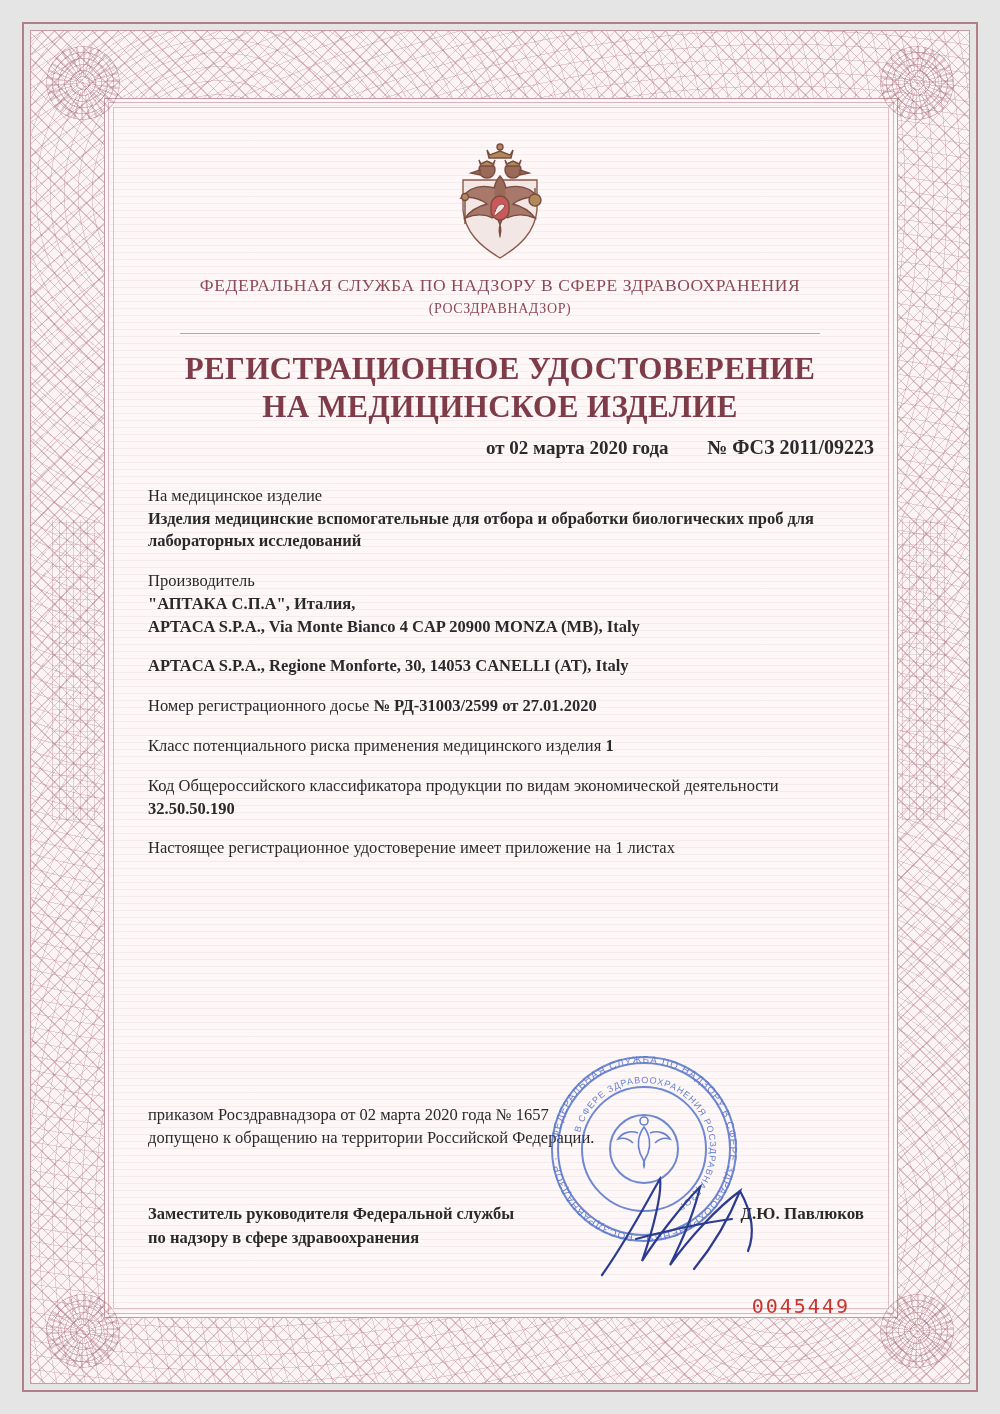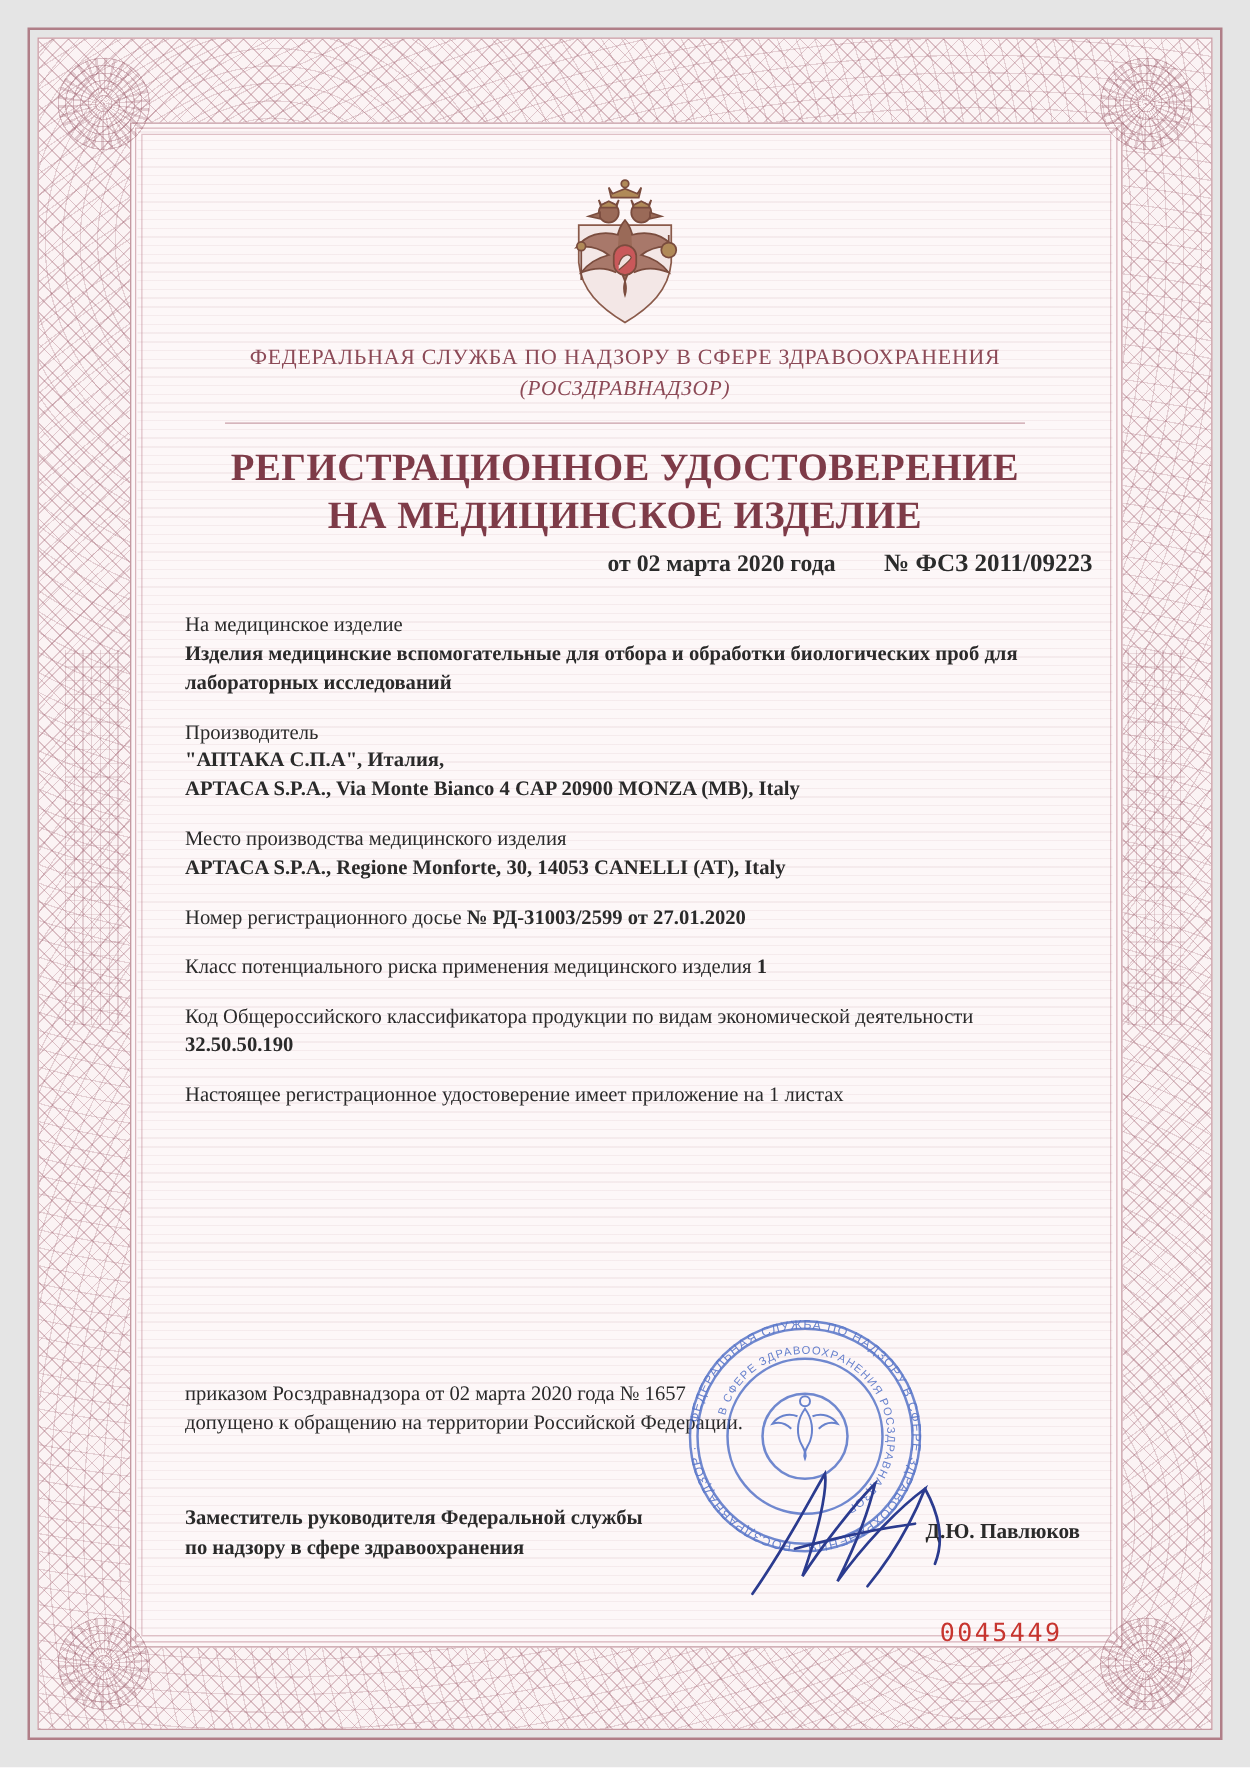--- a/index.html
+++ b/index.html
@@ -115,21 +115,21 @@
   .crest svg { display: inline-block; }
 
   .agency {
     text-align: center;
     color: #8c4a57;
     font-size: 17.5px;
     letter-spacing: .6px;
     line-height: 1.5;
     margin-top: 4px;
   }
-  .agency .line2 { font-size: 17px; font-style: italic; }
+  .agency .line2 { font-size: 14px; }
 
   .rule {
     width: 640px;
     height: 1px;
     background: #c9a0a8;
     margin: 14px auto 0;
   }
 
   .title {
     text-align: center;
@@ -169,21 +169,21 @@
     left: 22px;
     top: 985px;
     width: 716px;
     font-size: 16.5px;
     line-height: 1.42;
   }
   .footer .order { margin-bottom: 52px; }
   .sign-row {
     display: flex;
     justify-content: space-between;
-    align-items: center;
+    align-items: flex-start;
   }
   .sign-left {
     font-weight: bold;
     line-height: 1.45;
   }
   .sign-name {
     font-weight: bold;
     font-size: 17px;
     padding-bottom: 2px;
   }
@@ -293,21 +293,20 @@
       </div>
 
 
       <div class="block">
         <div class="lbl">Производитель</div>
         <div class="val">"АПТАКА С.П.А", Италия,</div>
         <div class="val">APTACA S.P.A., Via Monte Bianco 4 CAP 20900 MONZA (MB), Italy</div>
       </div>
 
       <div class="block">
-        <div class="lbl">Место производства медицинского изделия</div>
         <div class="val">APTACA S.P.A., Regione Monforte, 30, 14053 CANELLI (AT), Italy</div>
       </div>
 
       <div class="block">
         <span class="lbl">Номер регистрационного досье</span>
         <span class="inline-val">№ РД-31003/2599 от 27.01.2020</span>
       </div>
 
       <div class="block">
         <span class="lbl">Класс потенциального риска применения медицинского изделия</span>

